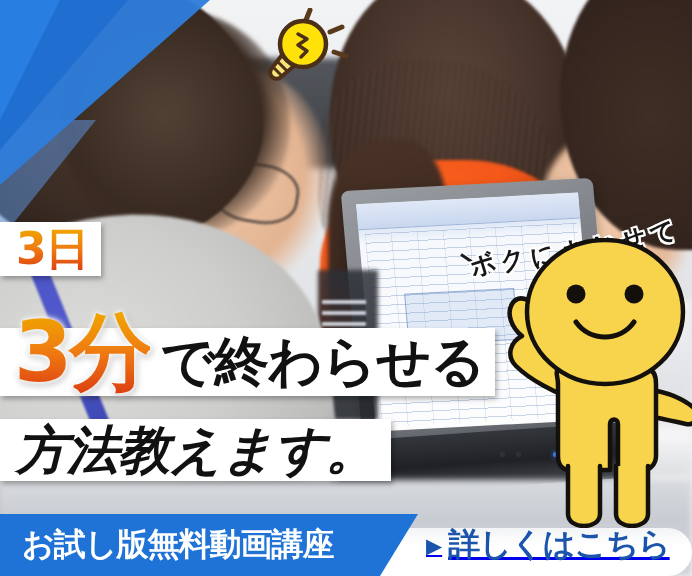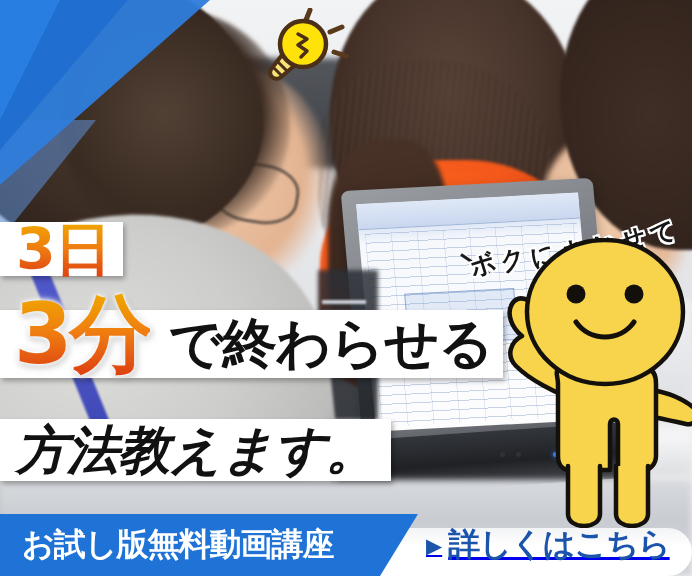--- a/index.html
+++ b/index.html
@@ -265,41 +265,41 @@
 
   
   .line-box {
     position: absolute;
     background: #ffffff;
     box-shadow: 2px 3px 5px rgba(0,0,0,.30);
     display: flex; align-items: center;
     white-space: nowrap;
   }
   #line1 { left: 0; top: 222px; height: 54px; padding: 0 12px 0 16px; }
-  #line2 { left: 0; top: 310px; height: 68px; padding: 0 10px 0 14px; gap: 8px; }
+  #line2 { left: 0; top: 328px; height: 68px; padding: 0 10px 0 14px; }
   #line3 { left: 0; top: 419px; height: 62px; padding: 0 14px 0 16px; }
 
   .jp {
     font-family: "DejaVu Sans", "Liberation Sans", sans-serif;
     font-weight: 700;
     color: #111111;
     letter-spacing: -1px;
     line-height: 1;
   }
   .num-accent {
     font-family: "DejaVu Sans", "Liberation Sans", sans-serif;
     font-weight: 700;
     background: linear-gradient(180deg, #f0a800 0%, #ef7d11 48%, #dd3f12 100%);
     -webkit-background-clip: text;
     background-clip: text;
     color: transparent;
     -webkit-text-fill-color: transparent;
     line-height: 1;
   }
-  #l1-accent { font-size: 57px; letter-spacing: -1px; }
+  #l1-accent { font-size: 44px; letter-spacing: -1px; }
   #l1-rest   { font-size: 40px; margin-left: 2px; }
   #l2-accent {
     font-size: 84px;
     letter-spacing: -3px;
     position: relative; top: -10px;
     filter: drop-shadow(0 0 2px #fff) drop-shadow(0 0 3px #fff) drop-shadow(1px 2px 2px rgba(0,0,0,.25));
   }
   #l2-rest   { font-size: 54px; margin-left: 10px; }
   #l3-text   { font-size: 52px; font-style: italic; }
 

